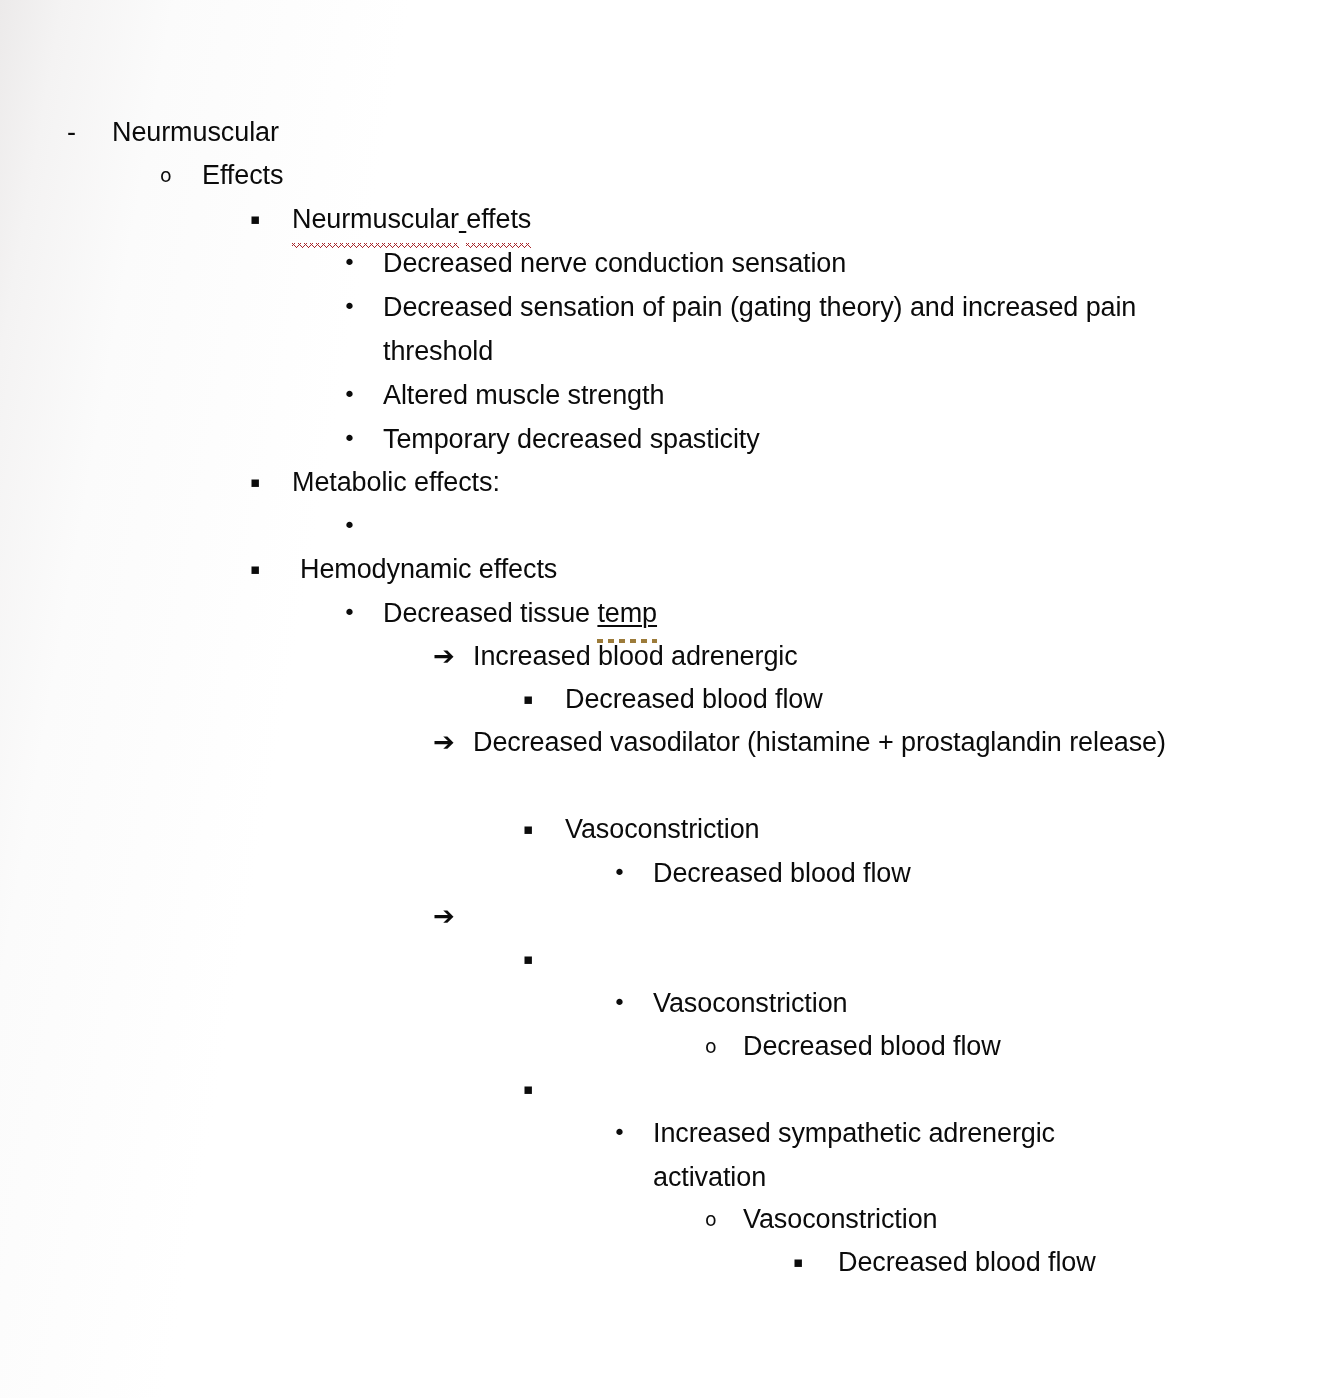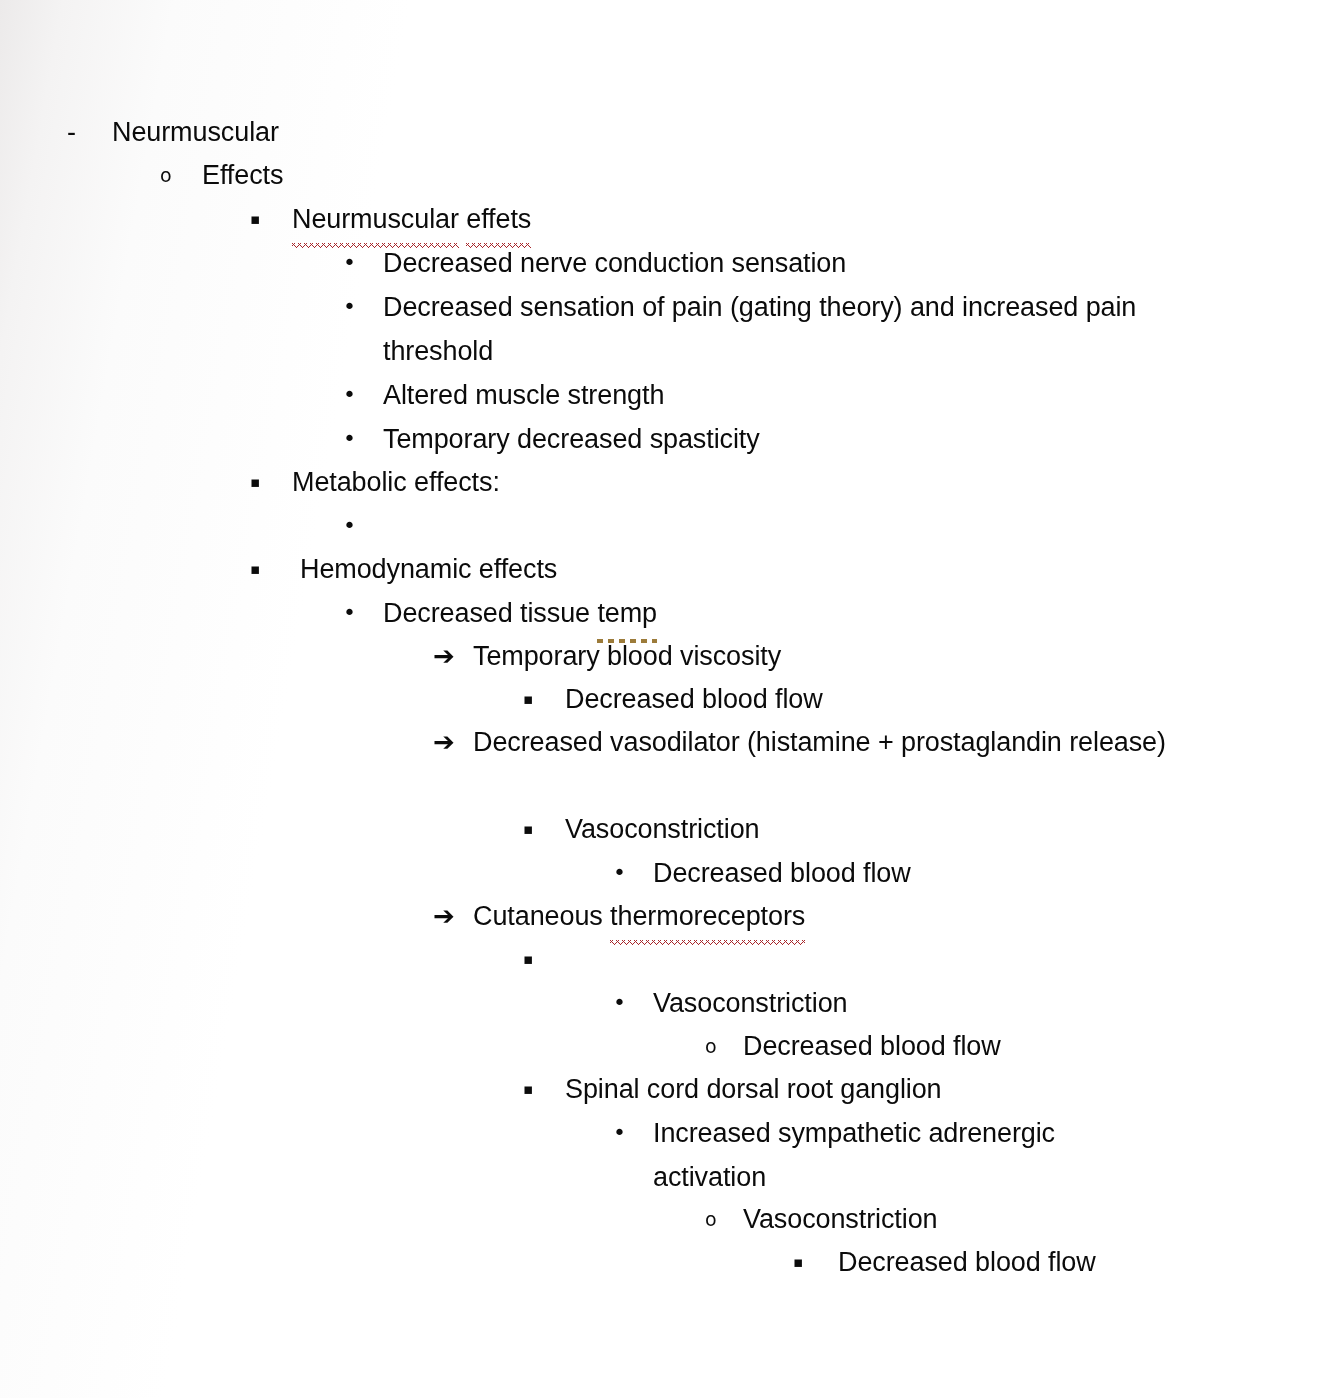--- a/index.html
+++ b/index.html
@@ -81,20 +81,21 @@
     position: absolute;
     left: 0;
     top: 0;
   }
   .line.wrap .txt {
     display: block;
   }
 
   
   .u-solid {
+    text-decoration: underline;
     text-decoration-thickness: 1.5px;
     text-underline-offset: 3px;
     text-decoration-color: #0b0b0b;
   }
   .sp {
     position: relative;
     display: inline-block;
   }
   .sp .squiggle {
     position: absolute;
@@ -180,21 +181,21 @@
     <span class="txt">Hemodynamic effects</span>
   </div>
 
   <div class="line" style="left:343px; top:591px;">
     <span class="bullet disc" style="width:40px;">•</span>
     <span class="txt"><span>Decreased tissue </span><span class="u-solid gr"><span>temp</span><span class="dotted"></span></span></span>
   </div>
 
   <div class="line" style="left:433px; top:634px;">
     <span class="bullet arrow" style="width:40px;">➔</span>
-    <span class="txt">Temporary blood viscosity</span>
+    <span class="txt">Increased blood adrenergic</span>
   </div>
 
   <div class="line" style="left:523px; top:677px;">
     <span class="bullet square" style="width:42px;">▪</span>
     <span class="txt">Decreased blood flow</span>
   </div>
 
   <div class="line wrap" style="left:433px; top:720px; width:740px; padding-left:40px; box-sizing:border-box;">
     <span class="bullet arrow" style="width:40px;">➔</span>
     <span class="txt">Decreased vasodilator (histamine + prostaglandin release)</span>
@@ -205,40 +206,38 @@
     <span class="txt">Vasoconstriction</span>
   </div>
 
   <div class="line" style="left:613px; top:851px;">
     <span class="bullet disc" style="width:40px;">•</span>
     <span class="txt">Decreased blood flow</span>
   </div>
 
   <div class="line" style="left:433px; top:894px;">
     <span class="bullet arrow" style="width:40px;">➔</span>
-    <span class="txt"><span>Cutaneous </span><span class="u-solid sp"><span>thermoreceptors</span><span class="squiggle"></span></span></span>
   </div>
 
   <div class="line" style="left:523px; top:937px;">
     <span class="bullet square" style="width:42px;">▪</span>
   </div>
 
   <div class="line" style="left:613px; top:981px;">
     <span class="bullet disc" style="width:40px;">•</span>
     <span class="txt">Vasoconstriction</span>
   </div>
 
   <div class="line" style="left:705px; top:1024px;">
     <span class="bullet circle" style="width:38px;">o</span>
     <span class="txt">Decreased blood flow</span>
   </div>
 
   <div class="line" style="left:523px; top:1067px;">
     <span class="bullet square" style="width:42px;">▪</span>
-    <span class="txt">Spinal cord dorsal root ganglion</span>
   </div>
 
   <div class="line wrap" style="left:613px; top:1111px; width:530px; padding-left:40px; box-sizing:border-box;">
     <span class="bullet disc" style="width:40px;">•</span>
     <span class="txt">Increased sympathetic adrenergic activation</span>
   </div>
 
   <div class="line" style="left:705px; top:1197px;">
     <span class="bullet circle" style="width:38px;">o</span>
     <span class="txt">Vasoconstriction</span>

